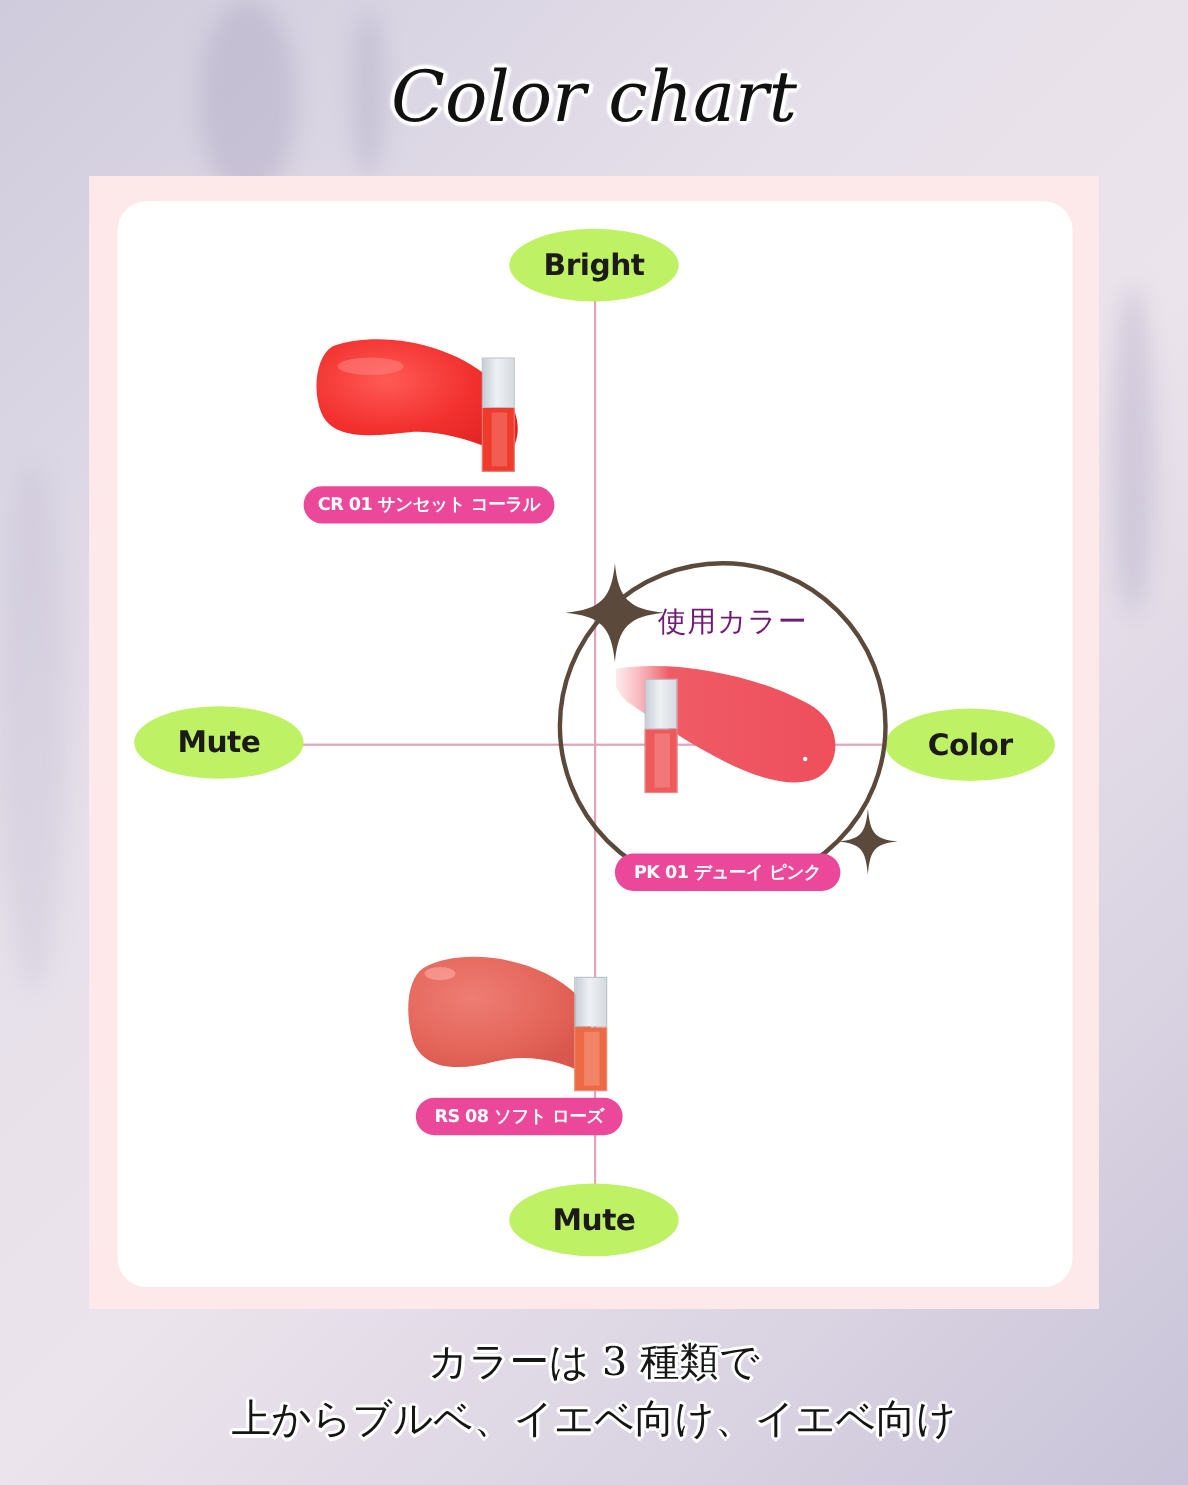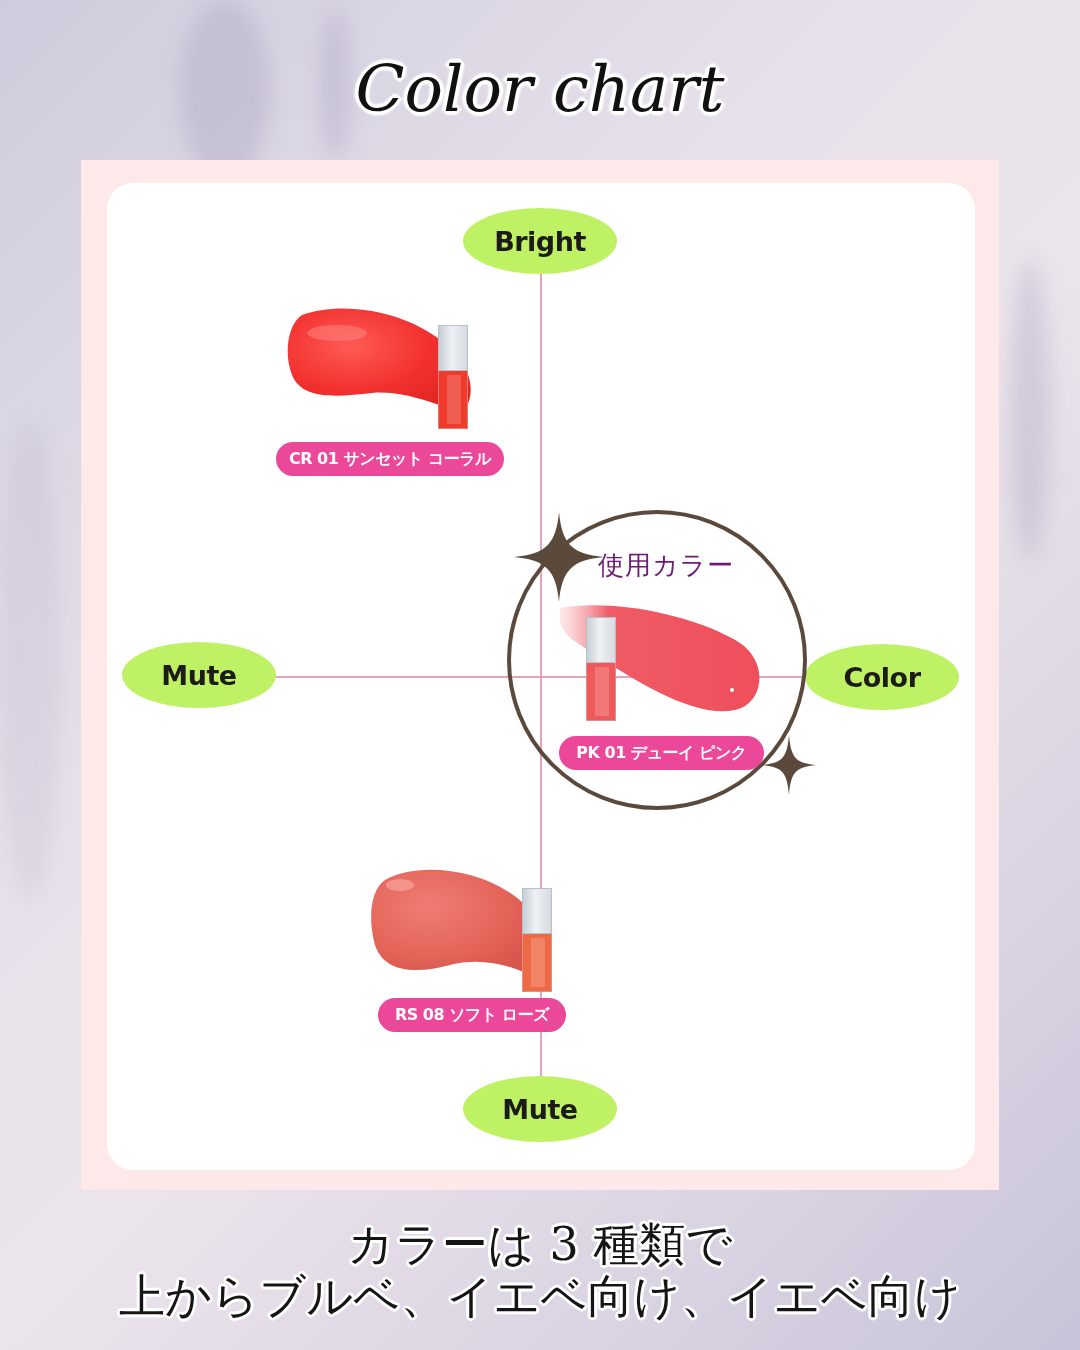--- a/index.html
+++ b/index.html
@@ -97,21 +97,21 @@
     .used-label {
       position: absolute; left: 598px; top: 548px; width: 160px;
       font-family: "DejaVu Sans", sans-serif;
       font-size: 26px; color: #701a75;
       letter-spacing: 1px;
     }
     .sparkle { position: absolute; }
     .caption {
       position: absolute; left: 0; width: 1080px; text-align: center;
       font-family: "DejaVu Serif", "Liberation Serif", serif;
-      font-size: 46px; color: #151515;
+      font-size: 36px; color: #151515;
       text-shadow:
         3px 0 0 #fff, -3px 0 0 #fff, 0 3px 0 #fff, 0 -3px 0 #fff,
         2px 2px 0 #fff, -2px -2px 0 #fff, 2px -2px 0 #fff, -2px 2px 0 #fff;
     }
   </style>
 </head>
 <body>
 
 <div class="bg-shadow" style="left:180px;top:0;width:90px;height:180px;"></div>
 <div class="bg-shadow" style="left:320px;top:10px;width:30px;height:150px;"></div>
@@ -158,21 +158,21 @@
       <stop offset="100%" stop-color="#ee4f5b"></stop>
     </linearGradient>
   </defs>
   <path d="M0,10 C60,0 140,20 180,45 C205,62 205,95 185,108 C165,120 130,110 100,95 C70,80 40,60 10,40 C0,30 -5,18 0,10 Z" fill="url(#g2)"></path>
   <circle cx="172" cy="92" r="2" fill="#fff"></circle>
 </svg>
 <div class="bottle" style="left:586px;top:617px;">
   <div class="cap"></div>
   <div class="body" style="background:#ee5a5c;"></div>
 </div>
-<div class="pill" style="left:559px;top:736px;width:205px;">PK 01 デューイ ピンク</div>
+<div class="pill" style="left:559px;top:776px;width:205px;">PK 01 デューイ ピンク</div>
 
 <svg class="sparkle" style="left:514px;top:512px;" width="90" height="90" viewBox="0 0 90 90">
   <path d="M45,0 C48,32 58,42 90,45 C58,48 48,58 45,90 C42,58 32,48 0,45 C32,42 42,32 45,0 Z" fill="#5b4a3c"></path>
 </svg>
 <svg class="sparkle" style="left:762px;top:735px;" width="54" height="60" viewBox="0 0 54 60">
   <path d="M27,0 C29,22 33,28 54,30 C33,32 29,38 27,60 C25,38 21,32 0,30 C21,28 25,22 27,0 Z" fill="#5b4a3c"></path>
 </svg>
 
 <svg class="swatch" style="left:370px;top:865px;" width="175" height="130" viewBox="0 0 175 130">
   <defs>

